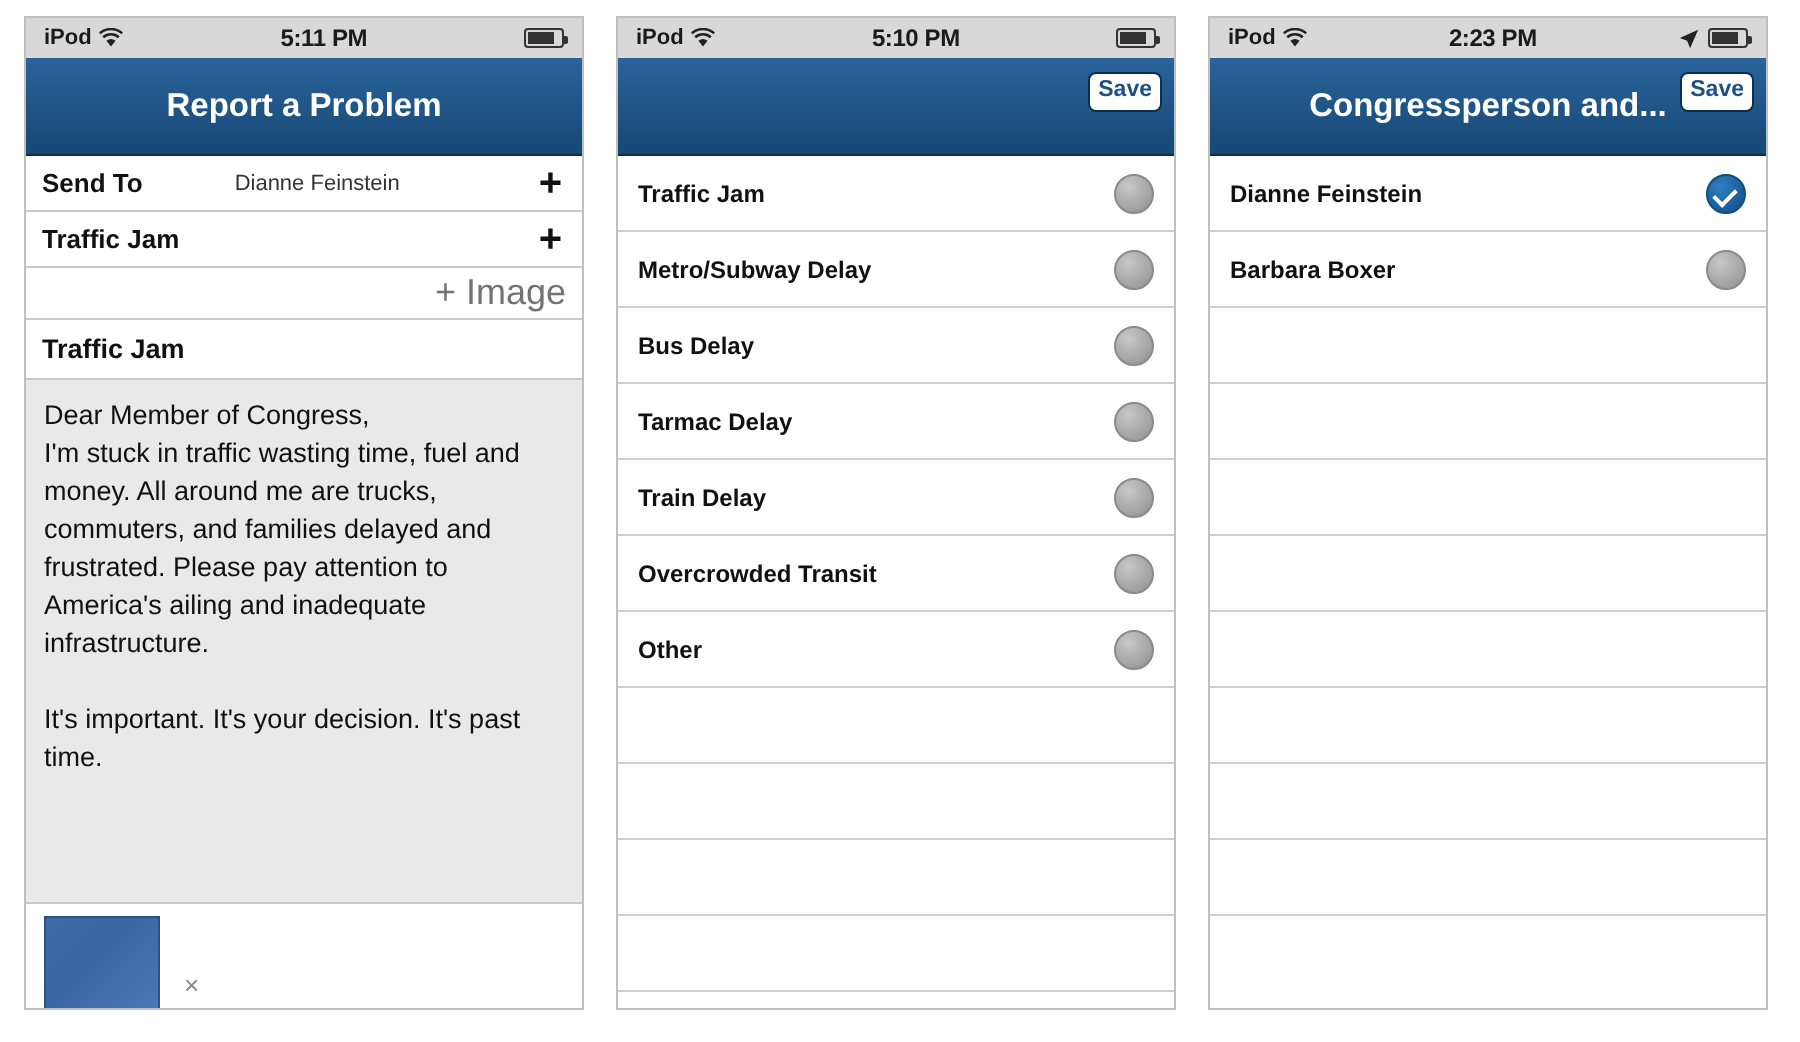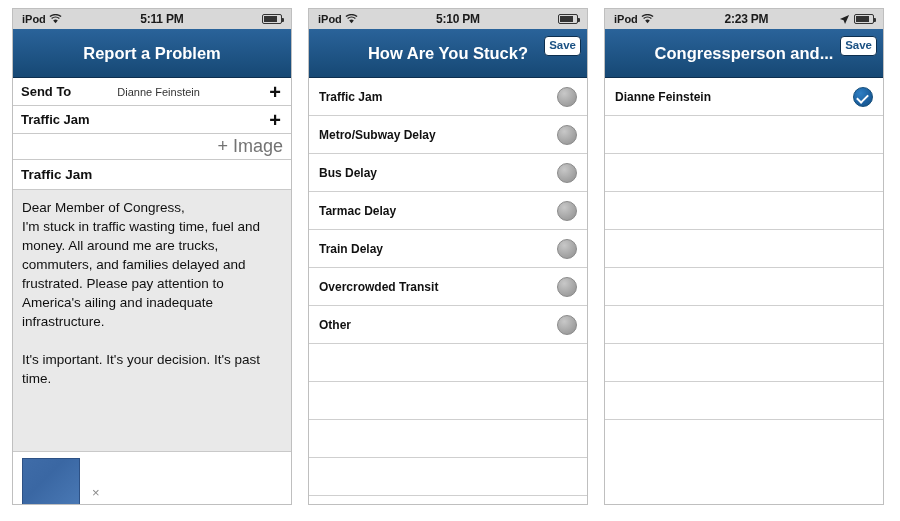--- a/index.html
+++ b/index.html
@@ -406,21 +406,20 @@
       </div>
       <div class="sb-time">5:10 PM</div>
       <div class="sb-right">
         <span class="battery">
             <span class="fill"></span>
           </span>
       </div>
     </div>
 
     <div class="navbar">
-      <span class="navtitle">How Are You Stuck?</span>
       <span class="savebtn">Save</span>
     </div>
 
     <div class="listarea">
       <div class="listrow">
         <span class="rlabel">Traffic Jam</span>
         <span class="radio"></span>
       </div>
       <div class="listrow">
         <span class="rlabel">Metro/Subway Delay</span>
@@ -483,20 +482,24 @@
     <div class="navbar">
       <span class="navtitle">Congressperson and...</span>
       <span class="savebtn">Save</span>
     </div>
 
     <div class="listarea">
       <div class="listrow">
         <span class="rlabel">Dianne Feinstein</span>
         <span class="radio checked"></span>
       </div>
+      <div class="listrow">
+        <span class="rlabel">Barbara Boxer</span>
+        <span class="radio"></span>
+      </div>
       <div class="emptyrow"></div>
       <div class="emptyrow"></div>
       <div class="emptyrow"></div>
       <div class="emptyrow"></div>
       <div class="emptyrow"></div>
       <div class="emptyrow"></div>
       <div class="emptyrow"></div>
       <div class="emptyrow"></div>
     </div>
   </div>

